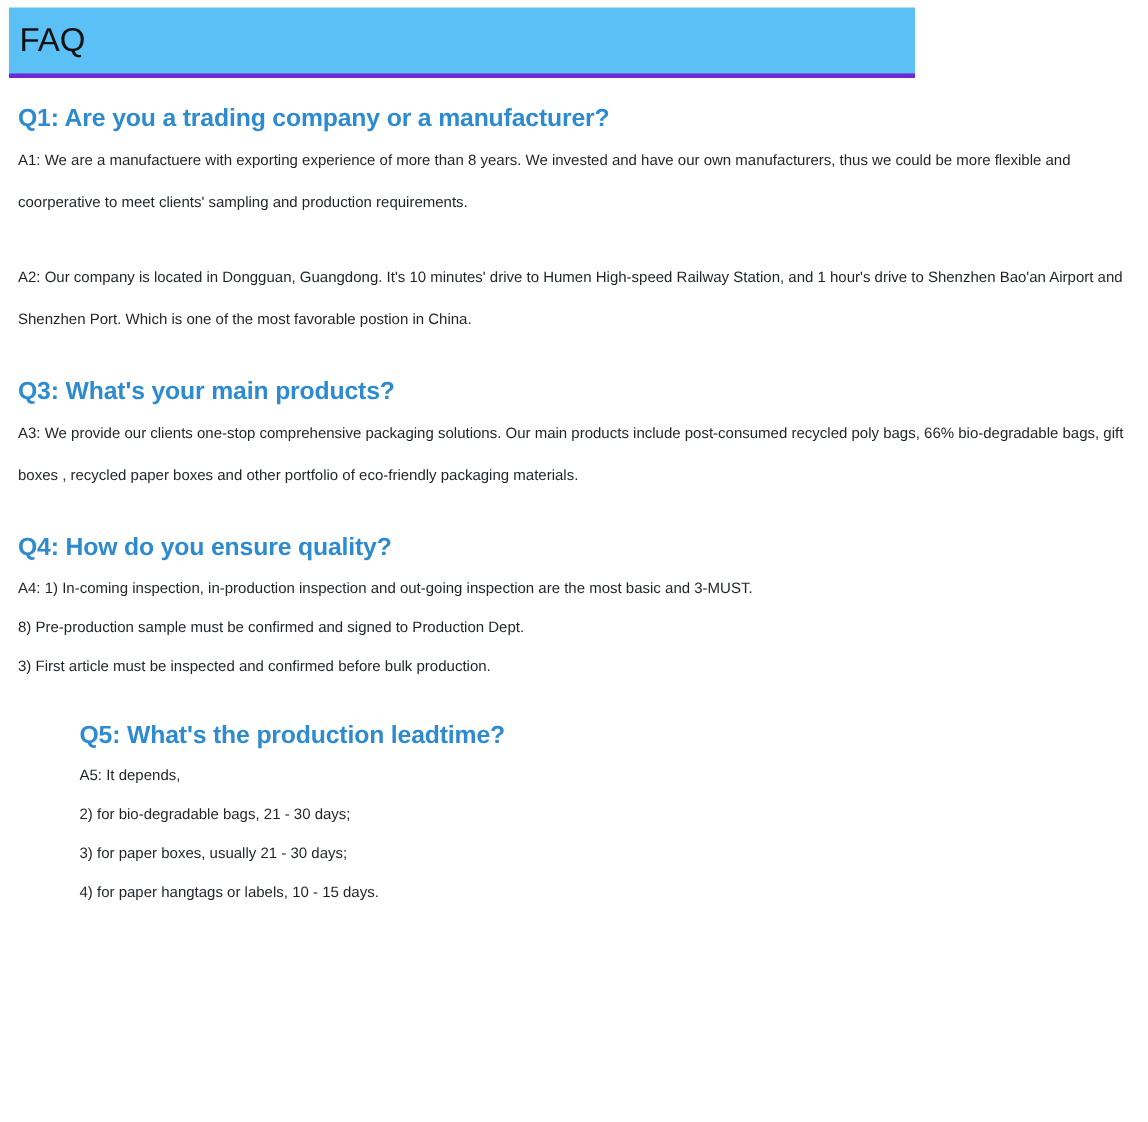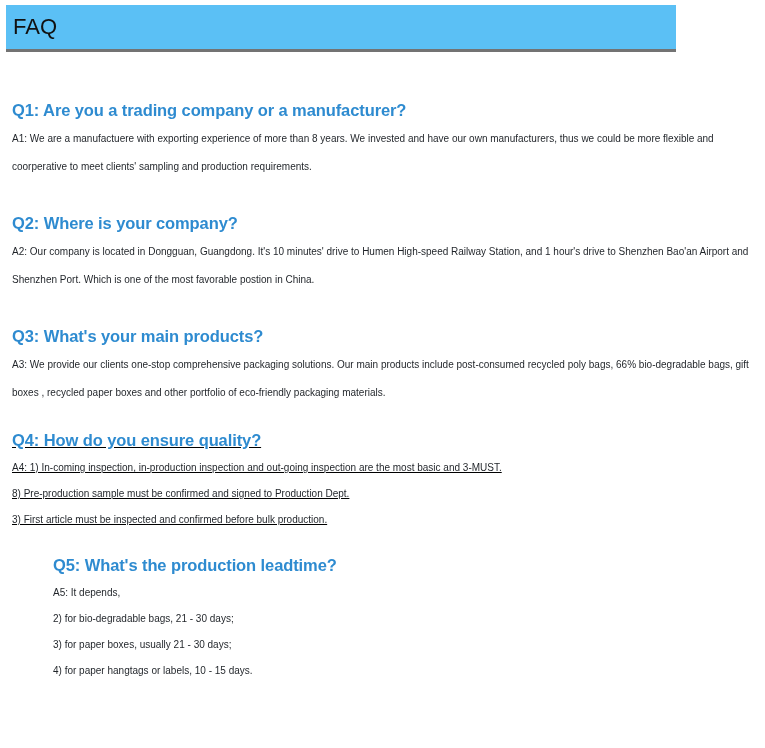--- a/index.html
+++ b/index.html
@@ -20,24 +20,24 @@
     height: 748px;
     position: relative;
     background: #ffffff;
   }
 
   
   .faq-header {
     position: absolute;
     left: 6px;
     top: 5px;
-    width: 670px;
+    width: 604px;
     height: 44px;
     background: #5bc0f5;
-    border-bottom: 3px solid #737373;
+    border-bottom: 3px solid #6d28d9;
     box-sizing: content-box;
   }
   .faq-header-title {
     position: absolute;
     left: 7px;
     top: 7px;
     font-size: 22px;
     line-height: 30px;
     color: #111111;
     font-family: "Liberation Sans", sans-serif;
@@ -82,41 +82,40 @@
 
   
   .faq-answer.lines {
     line-height: 26px;
   }
   .faq-answer.lines .ln {
     display: block;
   }
 
   
-  .gap-lg { margin-bottom: 22px; margin-top: 31px; }
-  .gap-md { margin-bottom: 21px; text-decoration: underline; }
+  .gap-lg { margin-bottom: 22px; }
+  .gap-md { margin-bottom: 21px; }
 </style>
 </head>
 <body>
 
 <div id="page">
 
   <div class="faq-header">
     <div class="faq-header-title">FAQ</div>
   </div>
 
   <div class="faq-body">
 
     <div class="faq-block gap-lg">
       <div class="faq-question">Q1: Are you a trading company or a manufacturer?</div>
       <div class="faq-answer">A1: We are a manufactuere with exporting experience of more than 8 years. We invested and have our own manufacturers, thus we could be more flexible and coorperative to meet clients' sampling and production requirements.</div>
     </div>
 
     <div class="faq-block gap-lg">
-      <div class="faq-question">Q2: Where is your company?</div>
       <div class="faq-answer">A2: Our company is located in Dongguan, Guangdong. It's 10 minutes' drive to Humen High-speed Railway Station, and 1 hour's drive to Shenzhen Bao'an Airport and Shenzhen Port. Which is one of the most favorable postion in China.</div>
     </div>
 
     <div class="faq-block gap-lg">
       <div class="faq-question">Q3: What's your main products?</div>
       <div class="faq-answer">A3: We provide our clients one-stop comprehensive packaging solutions. Our main products include post-consumed recycled poly bags, 66% bio-degradable bags, gift boxes , recycled paper boxes and other portfolio of eco-friendly packaging materials.</div>
     </div>
 
     <div class="faq-block gap-md">
       <div class="faq-question">Q4: How do you ensure quality?</div>

